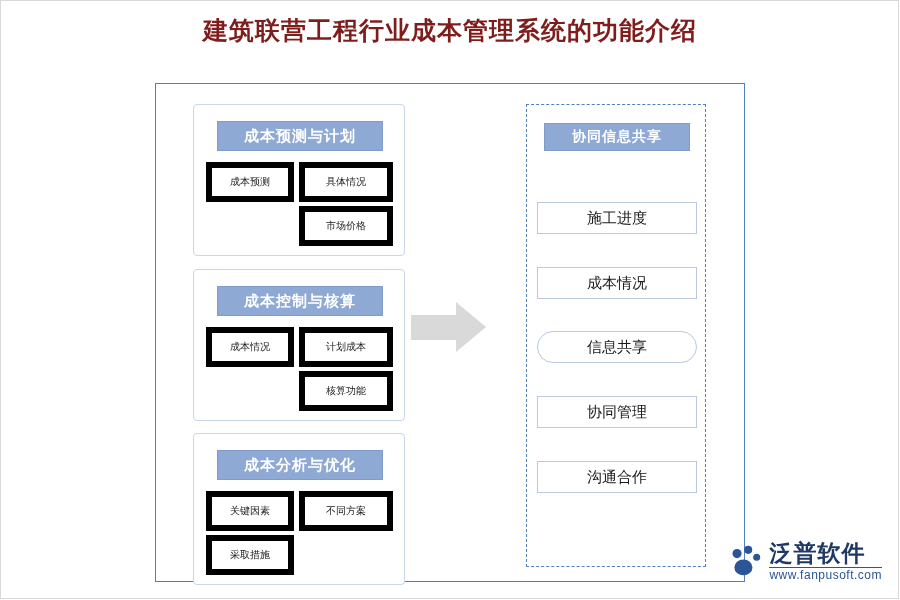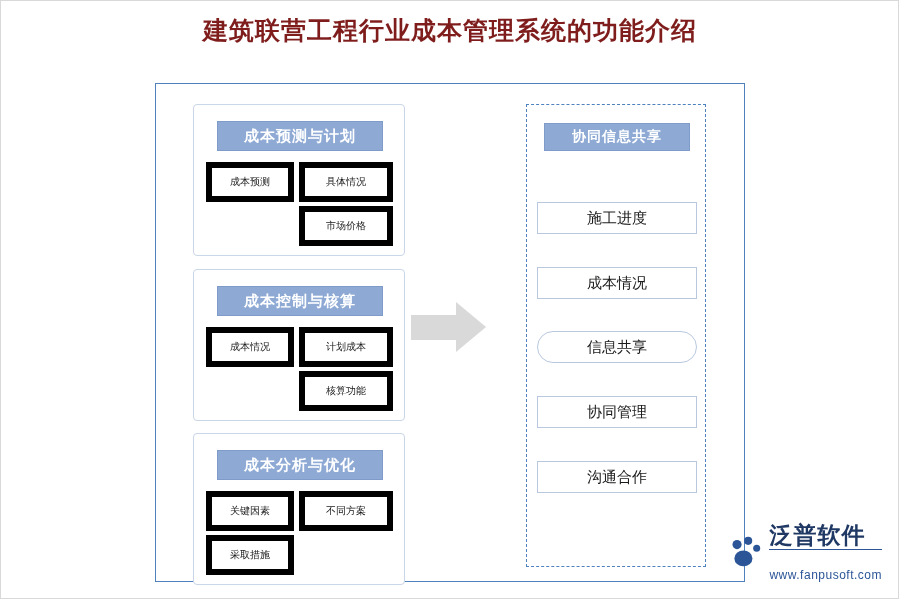--- a/index.html
+++ b/index.html
@@ -182,21 +182,21 @@
     font-size: 23px;
     font-weight: bold;
     color: #1f3864;
     letter-spacing: 1px;
   }
   .brand-url {
     font-size: 12px;
     color: #2b5597;
     letter-spacing: 0.5px;
     border-top: 1px solid #2b5597;
-    padding-top: 19px;
+    padding-top: 1px;
     margin-top: 1px;
   }
 </style>
 </head>
 <body>
 
 <div class="page-border"></div>
 
 <div class="title">建筑联营工程行业成本管理系统的功能介绍</div>
 

